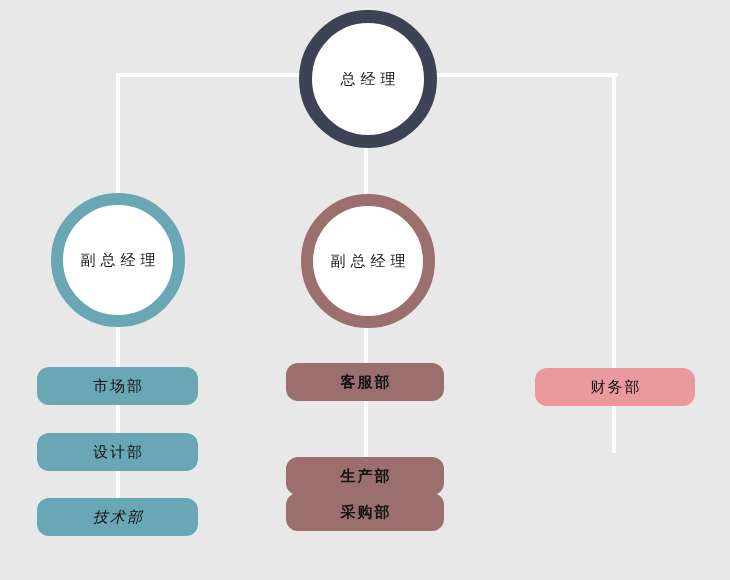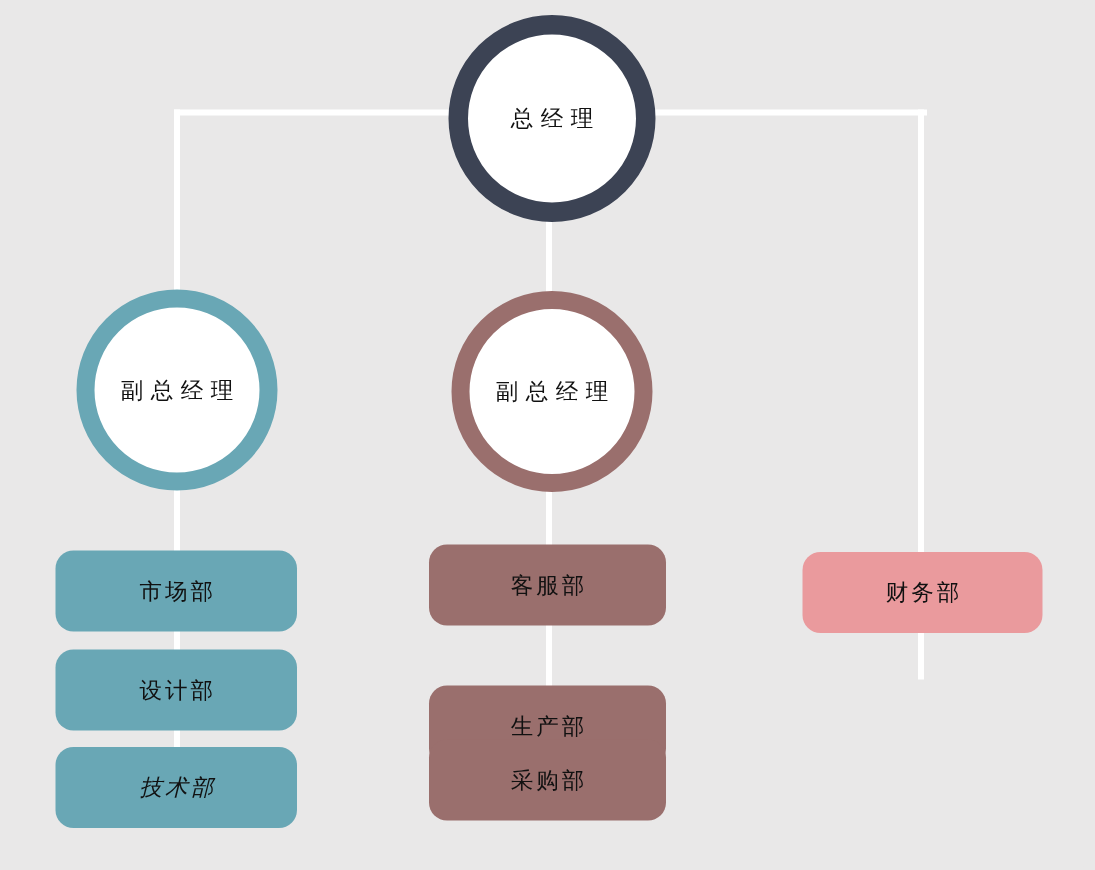--- a/index.html
+++ b/index.html
@@ -65,35 +65,35 @@
   #node-deputy-middle{
     left:301px; top:194px;
     width:134px; height:134px;
     border:12px solid var(--mauve);
   }
   
   .dept-box{
     position:absolute;
     z-index:2;
     box-sizing:border-box;
-    height:54px;
+    height:38px;
     border-radius:12px;
     display:flex;
     align-items:center;
     justify-content:center;
     color:var(--text);
     font-size:15px;
     letter-spacing:2px;
   }
   .dept-box .lbl{margin-right:-2px;}
   .dept-box.teal {background:var(--teal);}
   .dept-box.mauve{background:var(--mauve);}
   .dept-box.pink {background:var(--pink);}
   .col-left  {left:37px;  width:161px;}
-  .col-mid   {left:286px; width:158px;}
+  .col-mid   {left:286px; width:158px;font-weight:bold;}
   .col-right {left:535px; width:160px;}
   #dept-l0{top:367px;} #dept-l1{top:433px;} #dept-l2{top:498px;font-style:italic;}
   #dept-m0{top:363px;} #dept-m1{top:429px;margin-top:28px;} #dept-m2{top:493px;}
   #dept-r0{top:368px;} #dept-r1{top:433px;}
 </style>
 </head>
 <body>
 
 <div class="canvas">
 

